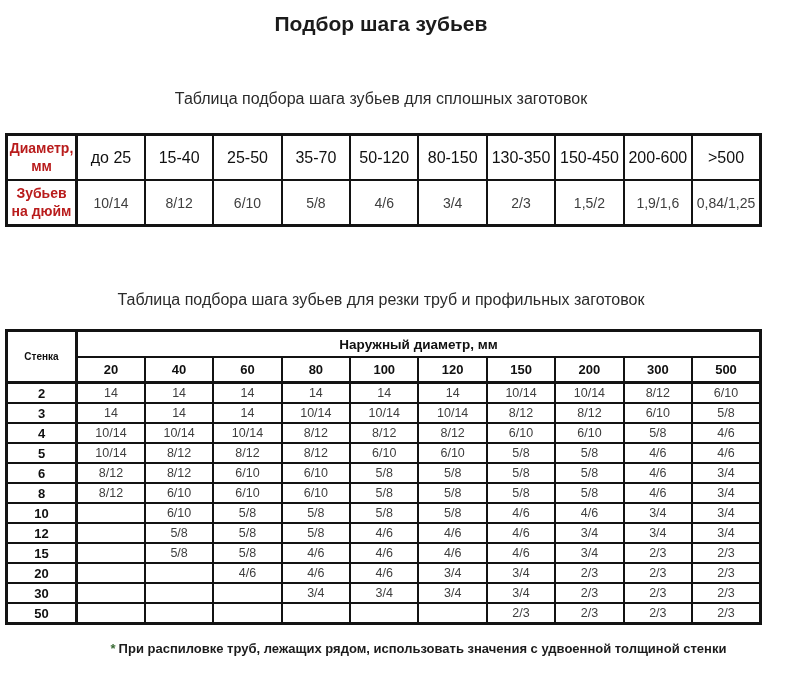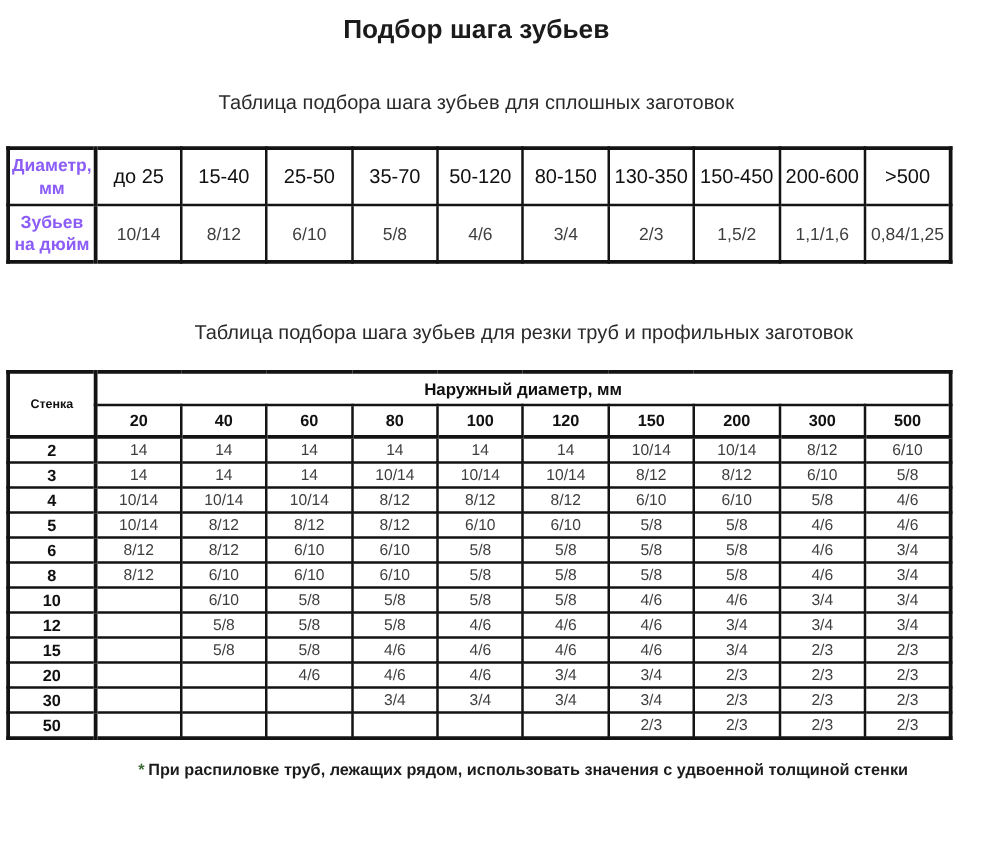--- a/index.html
+++ b/index.html
@@ -26,22 +26,22 @@
     width: 762px;
   }
   .caption {
     margin: 0;
     text-align: center;
     font-size: 16px;
     font-weight: normal;
     color: #2a2a2a;
     width: 762px;
   }
-  .caption-1 { margin-top: 38px; }
-  .caption-2 { margin-top: 47px; padding-left: 38px; }
+  .caption-1 { margin-top: 54px; }
+  .caption-2 { margin-top: 64px; }
 
   table {
     border-collapse: collapse;
     table-layout: fixed;
     margin-left: 5px;
     width: 757px;
     background: #ffffff;
   }
   .t1 { margin-top: 25px; }
   .t2 { margin-top: 20px; }
@@ -54,21 +54,21 @@
   }
   table { border: 3px solid #131313; }
 
   
   .t1 th, .t1 td { height: 43px; }
   .t1 .rowhead {
     font-size: 14px;
     font-weight: bold;
     line-height: 1.25;
     border-right: 3px solid #131313;
-    color: #8b5cf6;
+    color: #b91c1c;
   }
   .t1 .colhead { font-size: 16px; font-weight: normal; color: #101010; }
   .t1 td.val { font-size: 14px; font-weight: normal; color: #3e3e3e; }
 
   
   .t2 thead th { font-weight: bold; color: #101010; }
   .t2 .corner {
     font-size: 10px;
     border-right: 3px solid #131313;
     border-bottom: 3px solid #131313;
@@ -128,21 +128,21 @@
       <tr>
         <th class="rowhead">Зубьев на дюйм</th>
       <td class="val">10/14</td>
           <td class="val">8/12</td>
           <td class="val">6/10</td>
           <td class="val">5/8</td>
           <td class="val">4/6</td>
           <td class="val">3/4</td>
           <td class="val">2/3</td>
           <td class="val">1,5/2</td>
-          <td class="val">1,1/1,6</td>
+          <td class="val">1,9/1,6</td>
           <td class="val">0,84/1,25</td>
         </tr>
     </tbody>
   </table>
 
   <p class="caption caption-2">Таблица подбора шага зубьев для резки труб и профильных заготовок</p>
 
   <table class="t2">
     <colgroup>
       <col style="width:70px">

